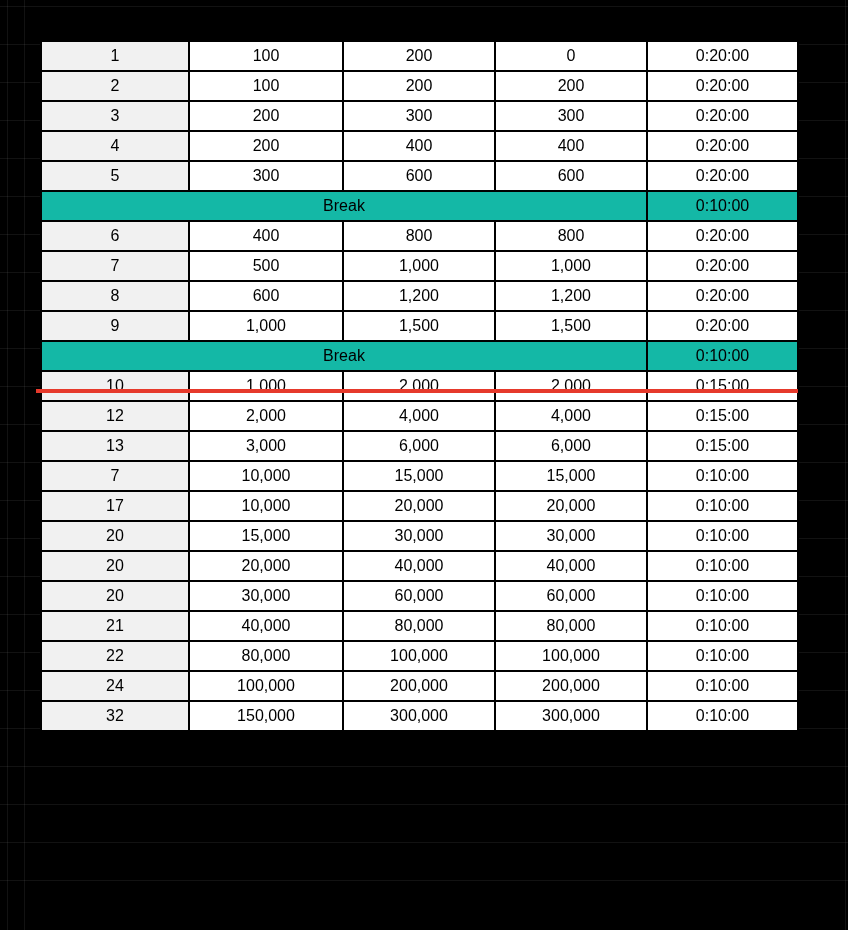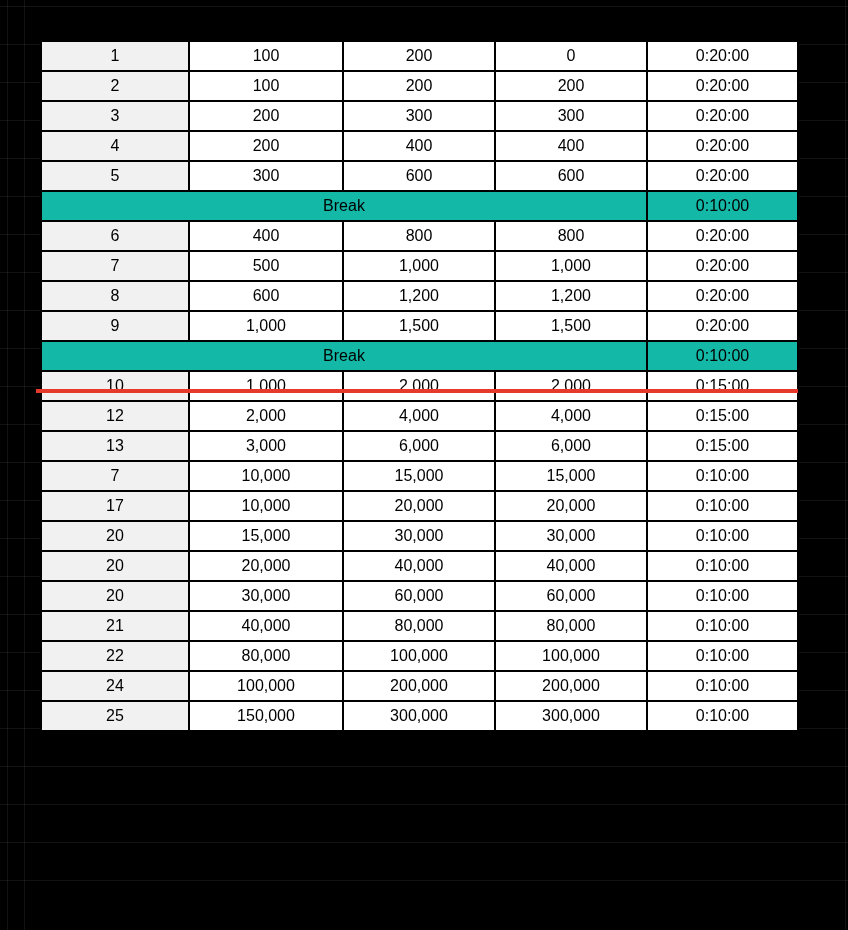--- a/index.html
+++ b/index.html
@@ -226,21 +226,21 @@
           <td>0:10:00</td>
         </tr>
         <tr>
           <td class="level-col">24</td>
           <td>100,000</td>
           <td>200,000</td>
           <td>200,000</td>
           <td>0:10:00</td>
         </tr>
         <tr>
-          <td class="level-col">25</td>
+          <td class="level-col">32</td>
           <td>150,000</td>
           <td>300,000</td>
           <td>300,000</td>
           <td>0:10:00</td>
         </tr>
       </tbody>
   </table>
 
   <div class="red-line"></div>
 </div>

